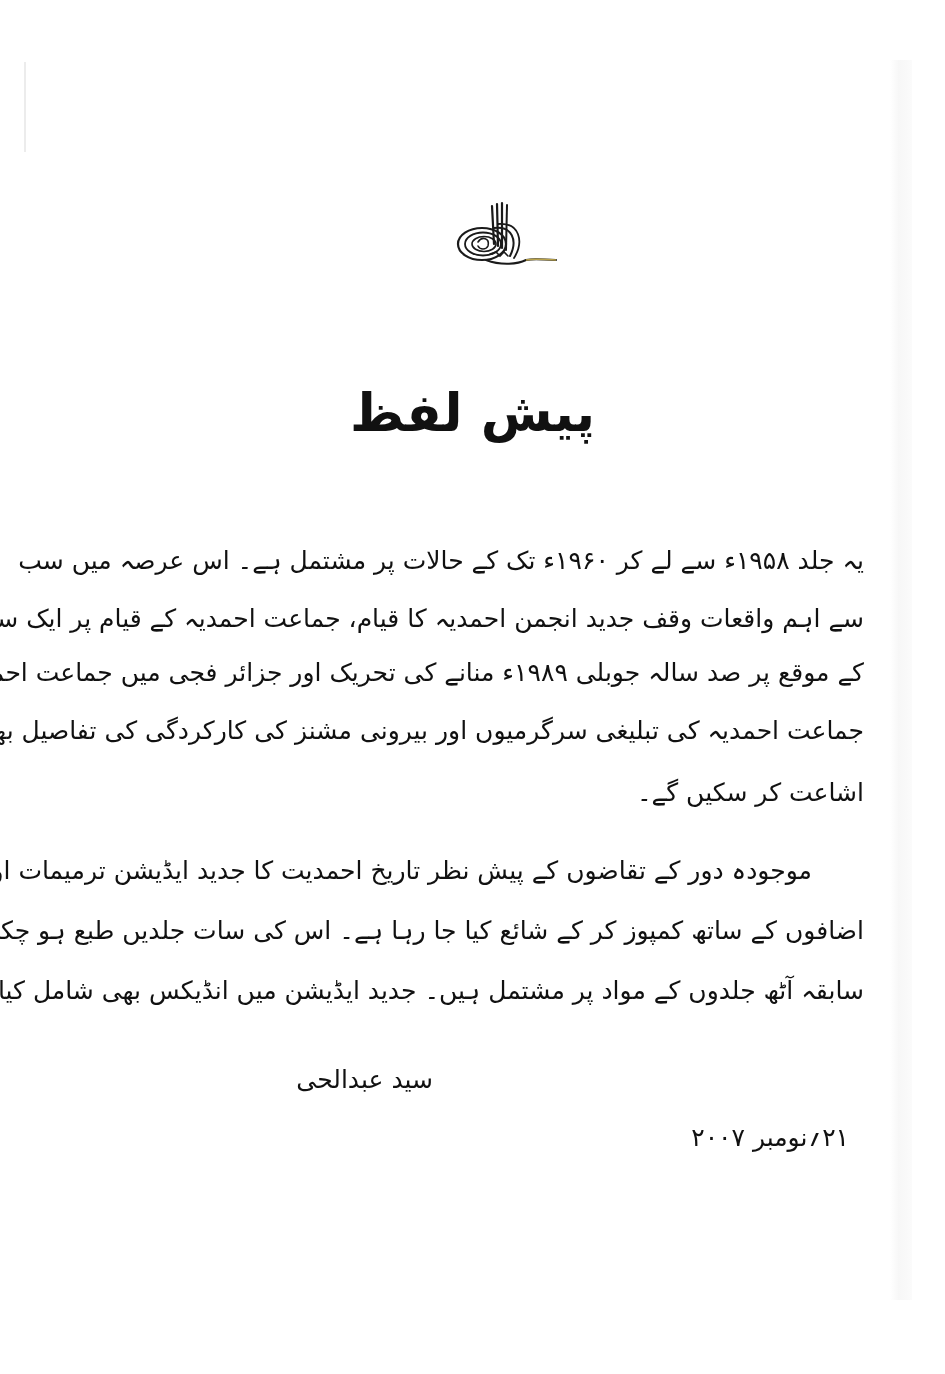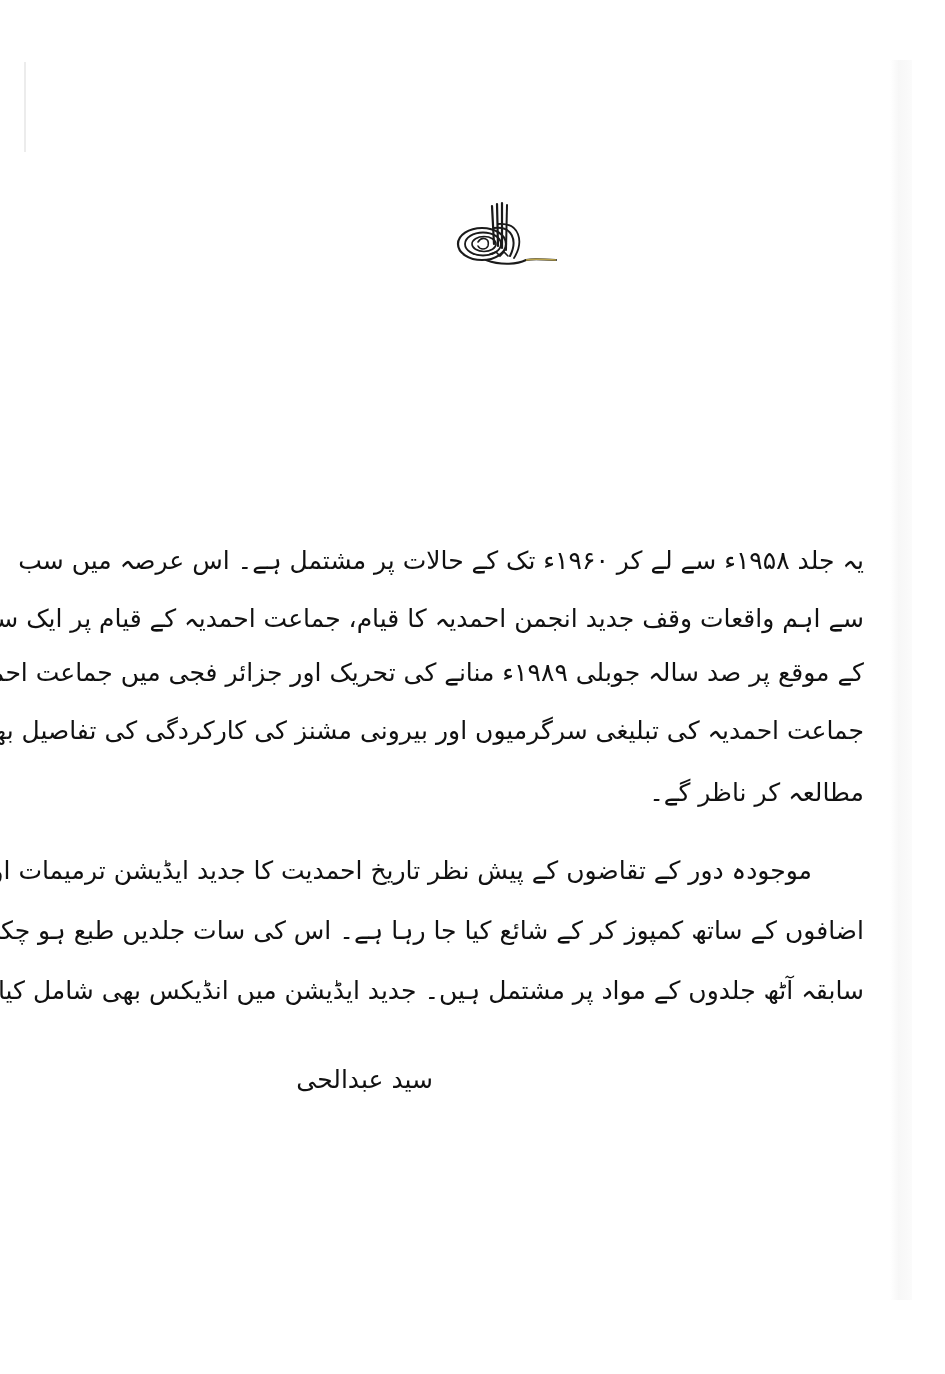--- a/index.html
+++ b/index.html
@@ -97,30 +97,32 @@
       <path d="M55 5 L54 50" stroke-width="2"></path>
       <path d="M42 28 C60 26, 66 40, 58 56" stroke-width="2"></path>
       <path d="M46 24 C68 22, 72 42, 62 58" stroke-width="1.8"></path>
       <path d="M34 60 C50 66, 66 64, 74 60 C84 58, 92 60, 104 60" stroke-width="2"></path>
       <path d="M26 42 C30 36, 38 38, 36 46 C34 50, 28 50, 26 46" stroke-width="1.6"></path>
       <path d="M38 54 L44 52 L48 56 L52 52 L56 56" stroke-width="1.6"></path>
     </g>
     <path d="M74 60 C84 58, 94 60, 104 60" stroke="#b9a24a" stroke-width="1.6" fill="none"></path>
   </svg>
 
+  <div class="title">پیش لفظ</div>
 
   <div class="body-block" style="top:532px; height:290px;">
     <div class="line justify" style="top:0px;">یہ جلد ۱۹۵۸ء سے لے کر ۱۹۶۰ء تک کے حالات پر مشتمل ہے۔ اس عرصہ میں سب</div>
     <div class="line justify" style="top:58px;">سے اہم واقعات وقف جدید انجمن احمدیہ کا قیام، جماعت احمدیہ کے قیام پر ایک سو سال گزرنے</div>
     <div class="line justify" style="top:112px;">کے موقع پر صد سالہ جوبلی ۱۹۸۹ء منانے کی تحریک اور جزائر فجی میں جماعت احمدیہ کا قیام ہیں۔</div>
     <div class="line justify" style="top:170px;">جماعت احمدیہ کی تبلیغی سرگرمیوں اور بیرونی مشنز کی کارکردگی کی تفاصیل بھی آپ اس جلد میں</div>
-    <div class="line" style="top:232px;">مطالعہ کر ناظر گے۔</div>
+    <div class="line" style="top:232px;">اشاعت کر سکیں گے۔</div>
   </div>
 
   <div class="body-block" style="top:842px; height:180px;">
     <div class="line" style="top:0px; right:52px;">موجودہ دور کے تقاضوں کے پیش نظر تاریخ احمدیت کا جدید ایڈیشن ترمیمات اور</div>
     <div class="line justify" style="top:60px;">اضافوں کے ساتھ کمپوز کر کے شائع کیا جا رہا ہے۔ اس کی سات جلدیں طبع ہو چکی ہیں جو کہ</div>
     <div class="line" style="top:120px;">سابقہ آٹھ جلدوں کے مواد پر مشتمل ہیں۔ جدید ایڈیشن میں انڈیکس بھی شامل کیا گیا ہے۔</div>
   </div>
 
   <div class="sig" style="top:1060px; right:512px;">سید عبدالحی</div>
+  <div class="sig" style="top:1118px; right:96px;">۲۱؍نومبر ۲۰۰۷</div>
 
 </div>
 
 </body></html>

